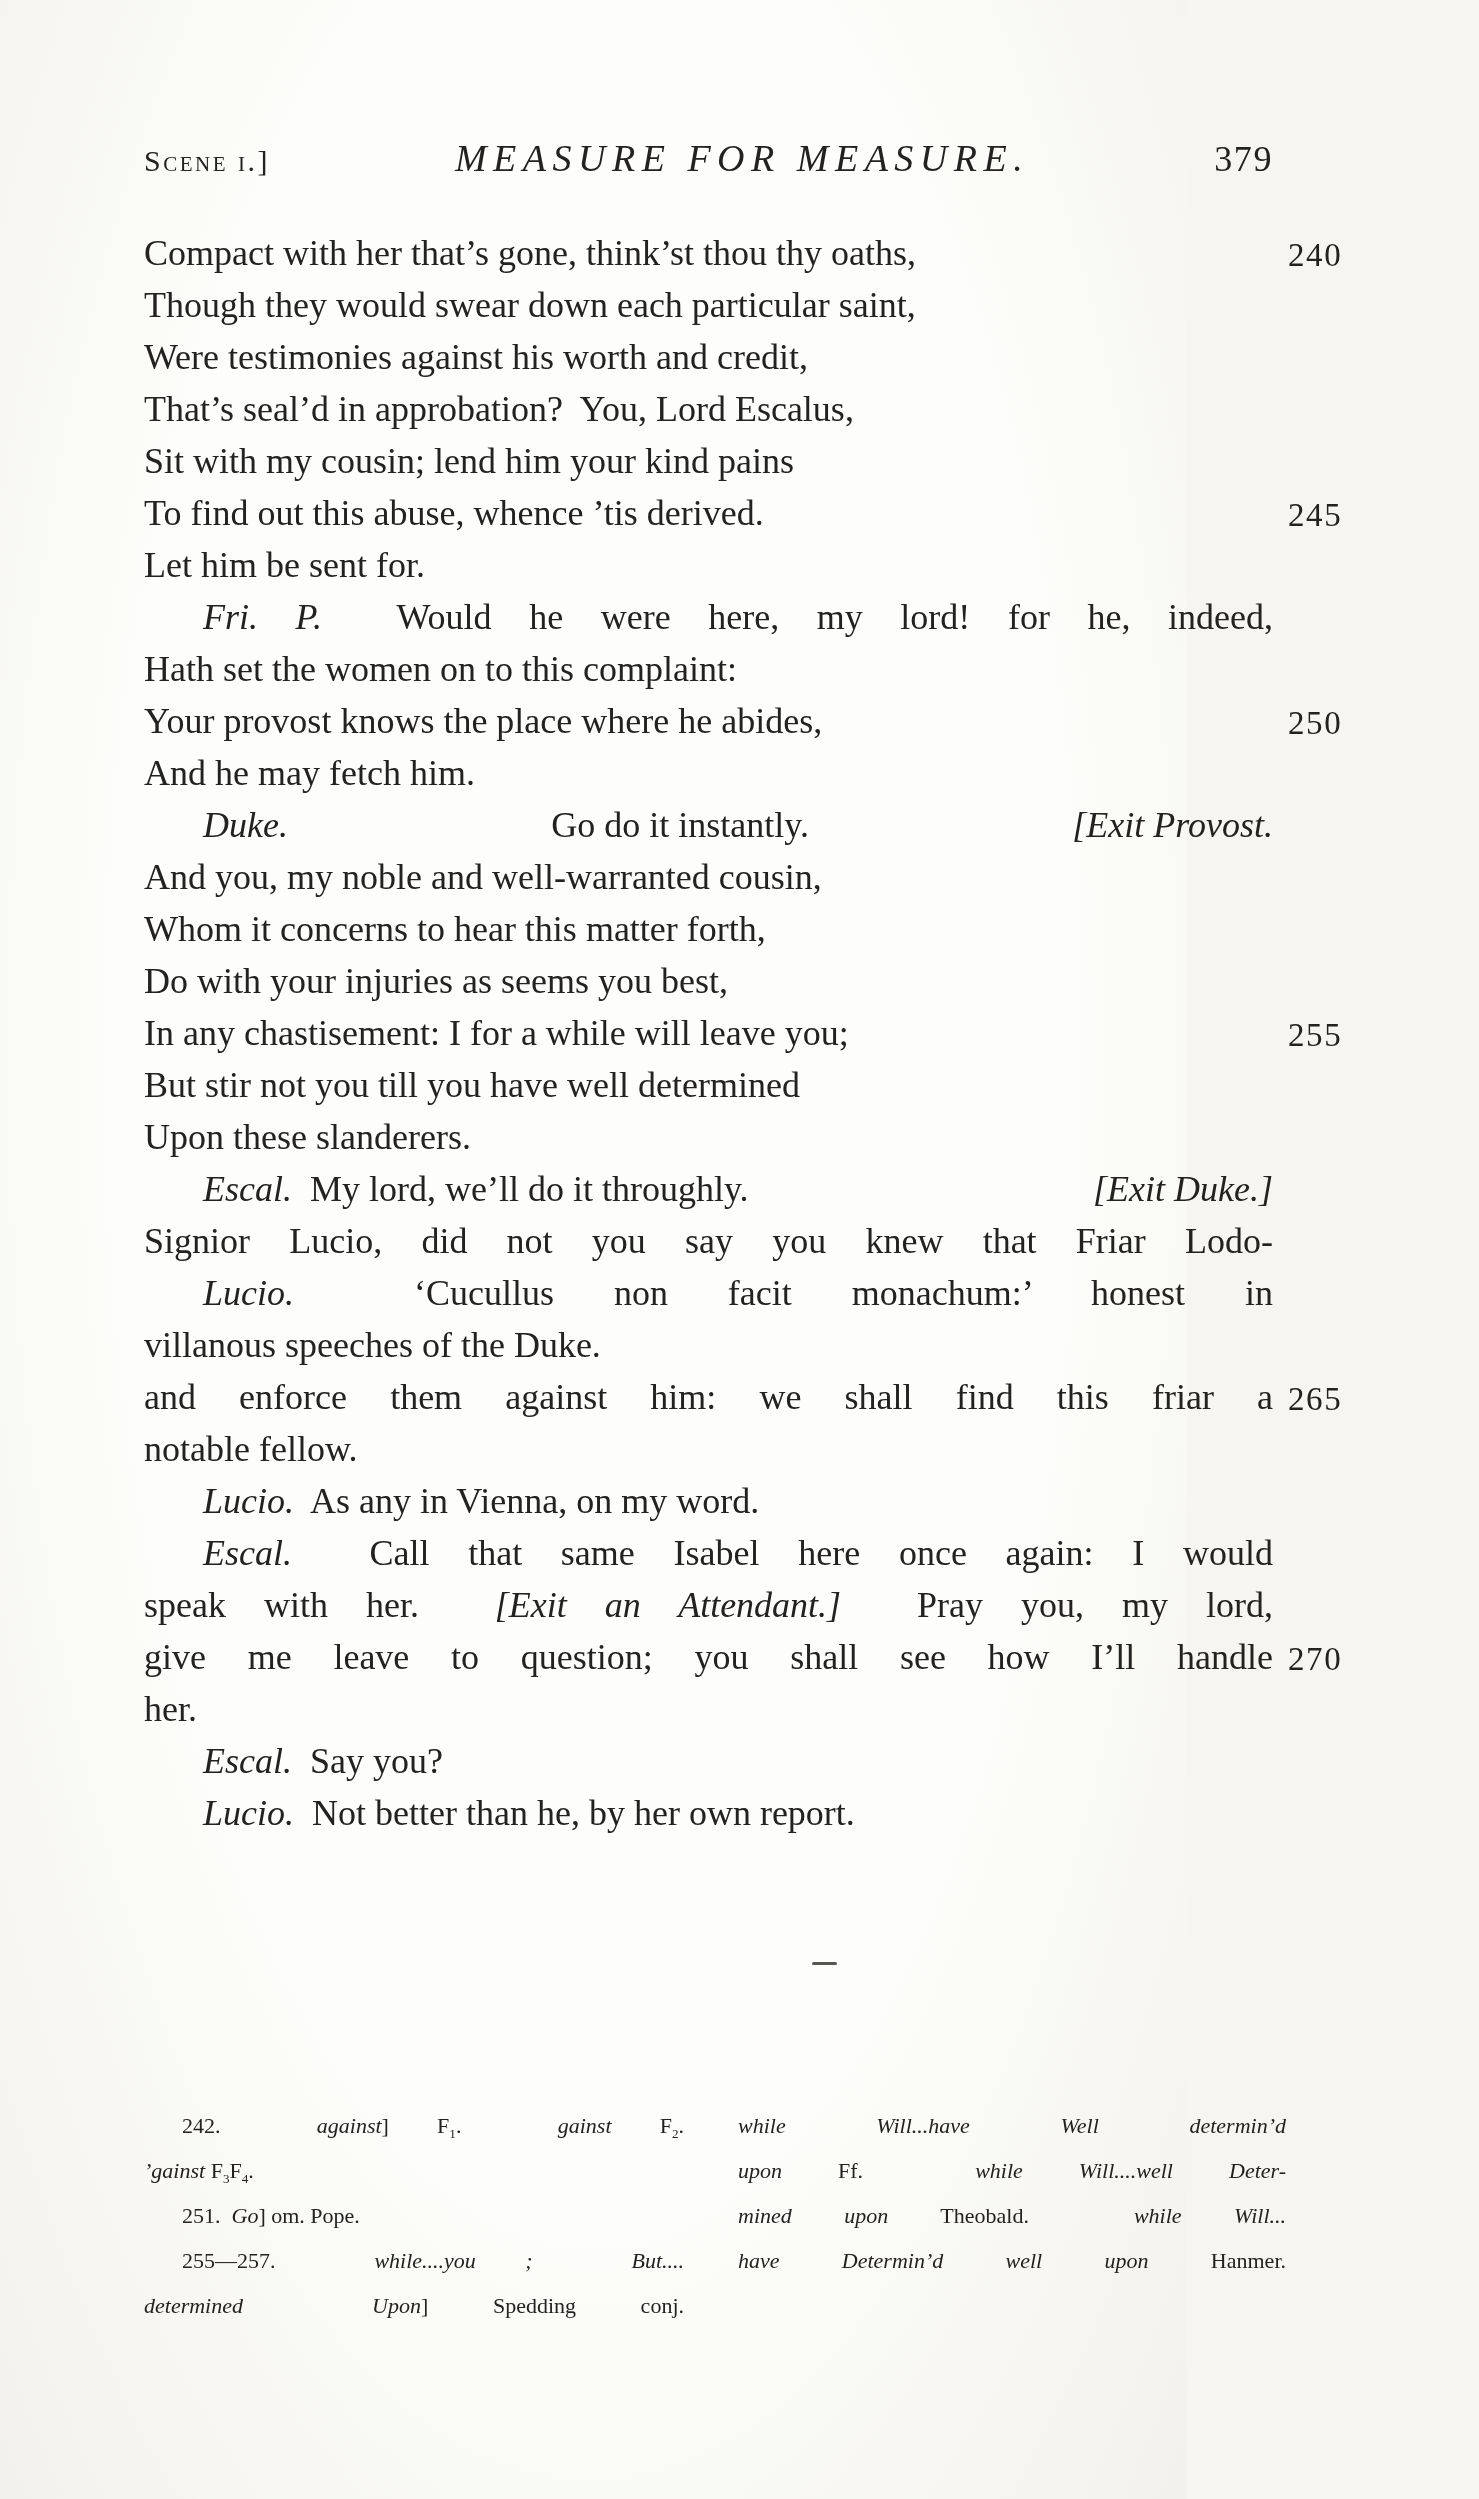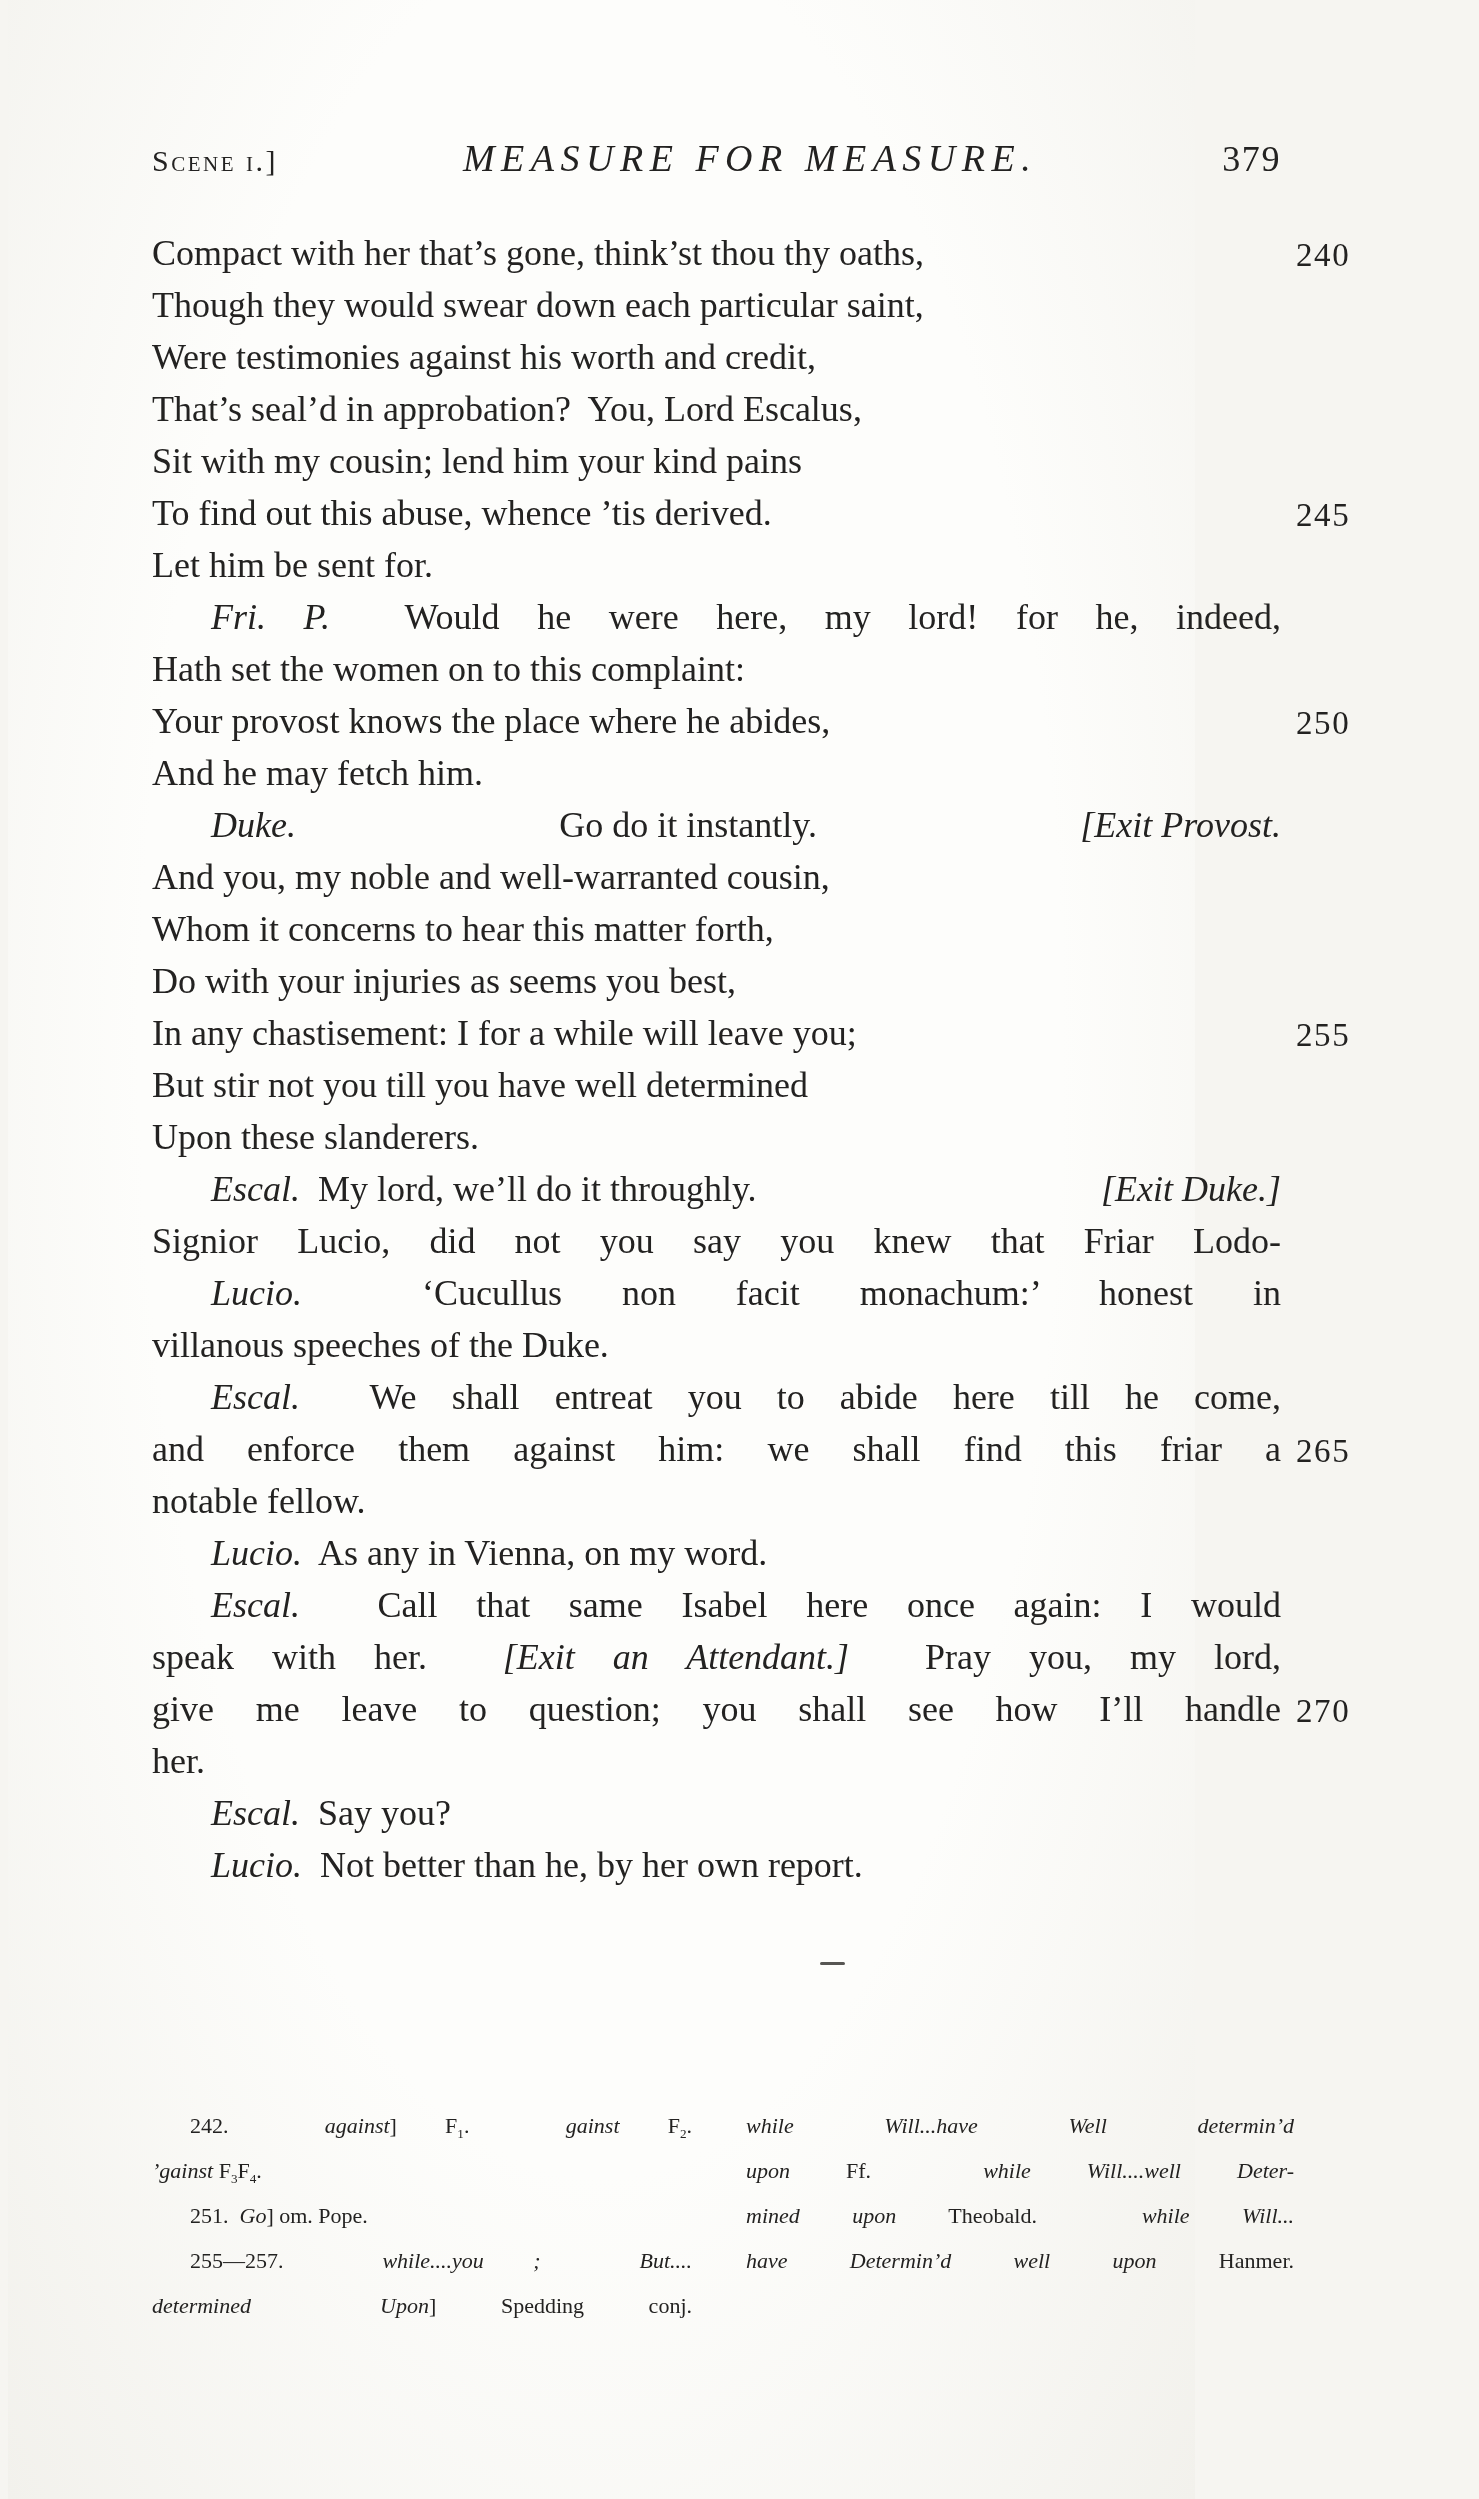--- a/index.html
+++ b/index.html
@@ -7,21 +7,20 @@
   body {
     width: 1479px; height: 2500px;
     background: #f6f5f1;
     font-family: "Liberation Serif", "DejaVu Serif", serif;
     color: #232221;
     overflow: hidden;
   }
   .page {
     position: relative; width: 1187px; height: 2500px;
     background: radial-gradient(ellipse at 50% 42%, #fdfdfb 55%, #f2f1ec 100%);
-    margin-left: 8px;
   }
 
   
   .page-header {
     position: absolute; top: 136px; left: 144px; width: 1129px;
     display: flex; align-items: baseline;
   }
   .hdr-scene { flex: none; font-variant: small-caps; font-size: 30px; letter-spacing: 2.5px; }
   .hdr-title { flex: 1; text-align: center; font-style: italic; font-size: 38px; letter-spacing: 6.5px; }
   .hdr-page  { flex: none; font-size: 36px; letter-spacing: 1.6px; }
@@ -97,21 +96,20 @@
       <div class="line"><span>In any chastisement: I for a while will leave you;</span><span class="lineno">255</span></div>
       <div class="line"><span>But stir not you till you have well determined</span></div>
       <div class="line"><span>Upon these slanderers.</span></div>
       <div class="line indent spread">
         <span class="grp"><span class="it">Escal.</span><span>&nbsp; My lord, we’ll do it throughly.</span></span>
         <span class="grp"><span class="it">[Exit Duke.]</span></span>
       </div>
       <div class="line just"><span>Signior Lucio, did not you say you knew that Friar Lodo-</span></div>
       <div class="line indent just"><span class="it">Lucio.</span><span>&nbsp; ‘Cucullus non facit monachum:’ honest in</span></div>
       <div class="line"><span>villanous speeches of the Duke.</span></div>
-      <div class="line indent just"><span class="it">Escal.</span><span>&nbsp; We shall entreat you to abide here till he come,</span></div>
       <div class="line just"><span>and enforce them against him: we shall find this friar a</span><span class="lineno">265</span></div>
       <div class="line"><span>notable fellow.</span></div>
       <div class="line indent"><span class="it">Lucio.</span><span>&nbsp; As any in Vienna, on my word.</span></div>
       <div class="line indent just"><span class="it">Escal.</span><span>&nbsp; Call that same Isabel here once again: I would</span></div>
       <div class="line just"><span>speak with her.&nbsp; </span><span class="it">[Exit an Attendant.]</span><span>&nbsp; Pray you, my lord,</span></div>
       <div class="line just"><span>give me leave to question; you shall see how I’ll handle</span><span class="lineno">270</span></div>
       <div class="line"><span>her.</span></div>
       <div class="line indent"><span class="it">Escal.</span><span>&nbsp; Say you?</span></div>
       <div class="line indent"><span class="it">Lucio.</span><span>&nbsp; Not better than he, by her own report.</span></div>
     </main>

